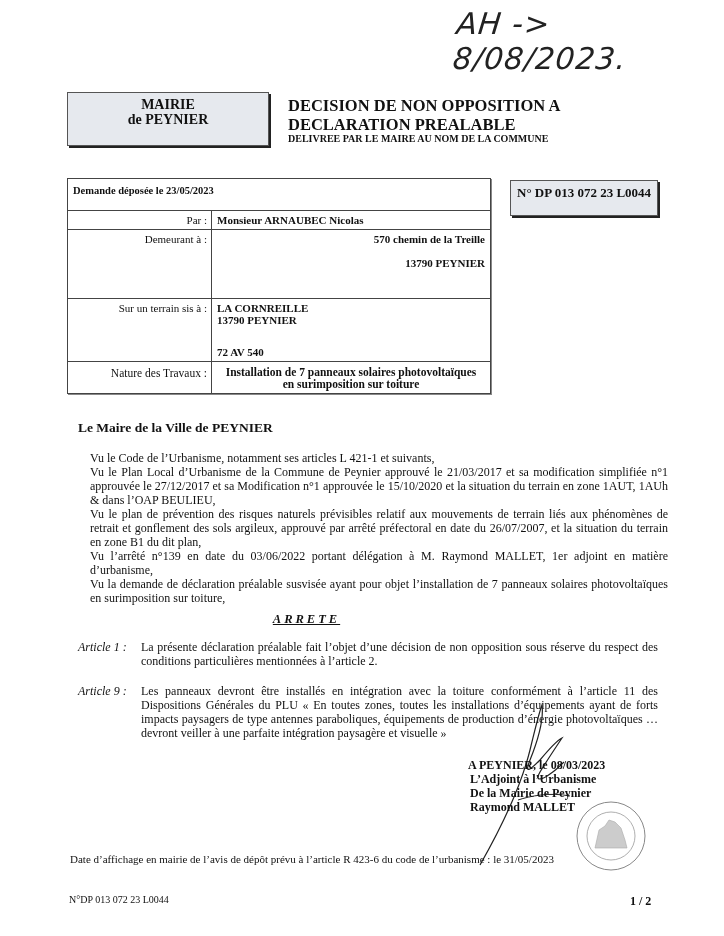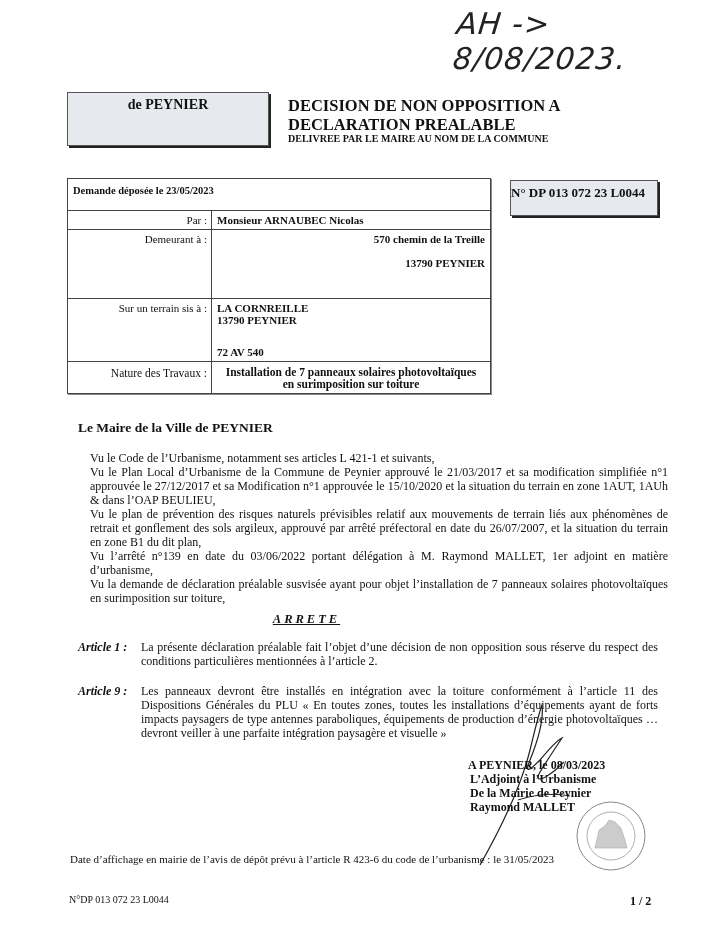--- a/index.html
+++ b/index.html
@@ -12,44 +12,45 @@
                 border:1px solid #555; box-shadow:2px 2px 0 #222; text-align:center;
                 font-weight:bold; font-size:14px; line-height:15px; padding-top:4px; box-sizing:border-box; }
   .title { left:288px; top:96px; font-weight:bold; font-size:16.5px; line-height:19px; }
   .subtitle { left:288px; top:133px; font-weight:bold; font-size:10px; }
   .req-table { left:67px; top:178px; width:424px; border:1px solid #7f1d1d; box-shadow:1px 1px 0 #888;
                border-collapse:collapse; font-size:11px; }
   .req-table td { border:1px solid #444; vertical-align:top; padding:3px 5px; }
   .req-table td.lbl { width:134px; text-align:right; padding-right:4px; font-size:11px; }
   .req-table td.val { font-weight:bold; }
   .dp-box { left:510px; top:180px; width:148px; height:36px; background:#e6e9ee; border:1px solid #555;
-            box-shadow:2px 2px 0 #222; font-weight:bold; font-size:13px; line-height:24px; padding-left:0; box-sizing:border-box; }
+            box-shadow:2px 2px 0 #222; font-weight:bold; font-size:13px; line-height:24px; padding-left:6px; box-sizing:border-box; }
   .maire-head { left:78px; top:420px; font-weight:bold; font-size:13.5px; }
   .body-text { left:78px; top:451px; width:590px; font-size:12px; line-height:14px; text-align:justify; }
   .body-text p { margin:0; text-indent:0; }
   .body-text .vu { padding-left:12px; }
   .arrete { left:8px; width:597px; top:612px; text-align:center; font-weight:bold; font-style:italic;
             text-decoration:underline; font-size:12.5px; letter-spacing:3px; }
   .article { left:78px; width:590px; font-size:12px; line-height:14px; display:flex; }
-  .article .art-lbl { font-style:italic; font-weight:bold; white-space:nowrap; width:63px; flex:none; }
+  .article .art-lbl { font-style:italic; font-weight:normal; white-space:nowrap; width:63px; flex:none; }
   .article .art-txt { flex:1; text-align:justify; padding-right:10px; }
   .sign { left:470px; top:758px; font-weight:bold; font-size:12px; line-height:14px; }
   .sign div:first-child { margin-left:-2px; }
   .affichage { left:70px; top:853px; font-size:11px; }
   .footer-dp { left:69px; top:894px; font-size:10px; }
   .footer-page { left:630px; top:894px; font-size:12px; font-weight:bold; }
   .stamp { left:575px; top:800px; width:72px; height:72px; }
   .signature { left:470px; top:700px; width:110px; height:170px; }
 </style>
 </head>
 <body>
 
 <div class="abs handnote">AH -&gt; 8/08/2023.</div>
 
 <div class="abs mairie-box">
+  <div>MAIRIE</div>
   <div>de PEYNIER</div>
 </div>
 
 <div class="abs title">
   <div>DECISION DE NON OPPOSITION A</div>
   <div>DECLARATION PREALABLE</div>
 </div>
 <div class="abs subtitle">DELIVREE PAR LE MAIRE AU NOM DE LA COMMUNE</div>
 
 <table class="abs req-table">

